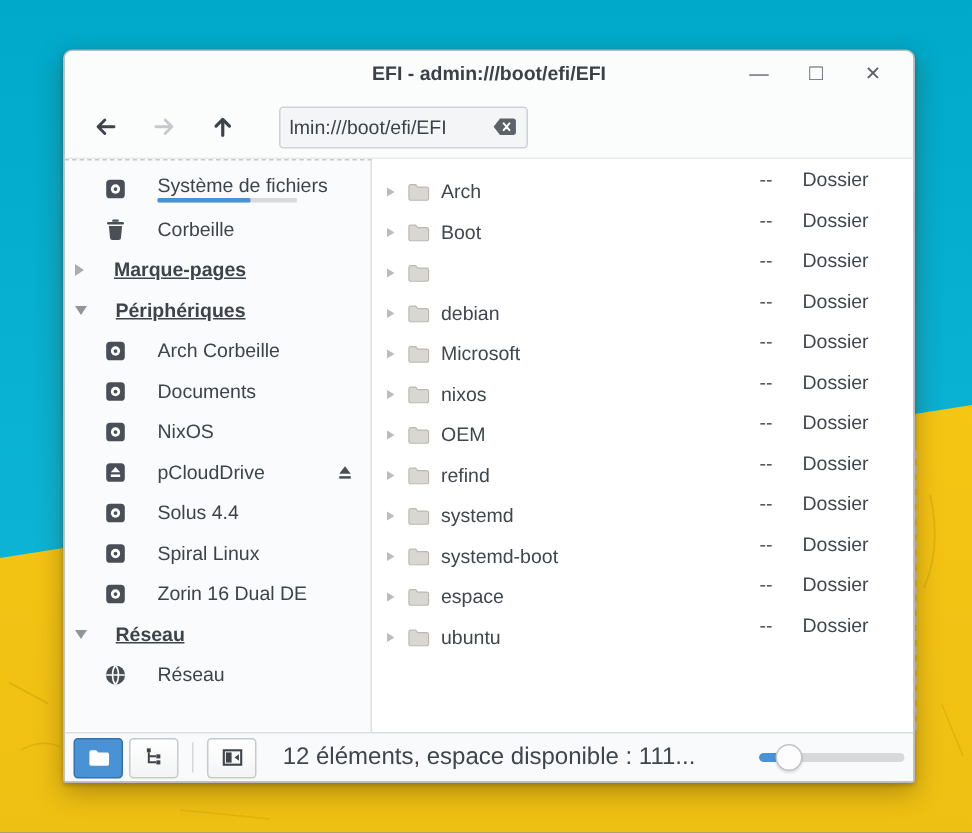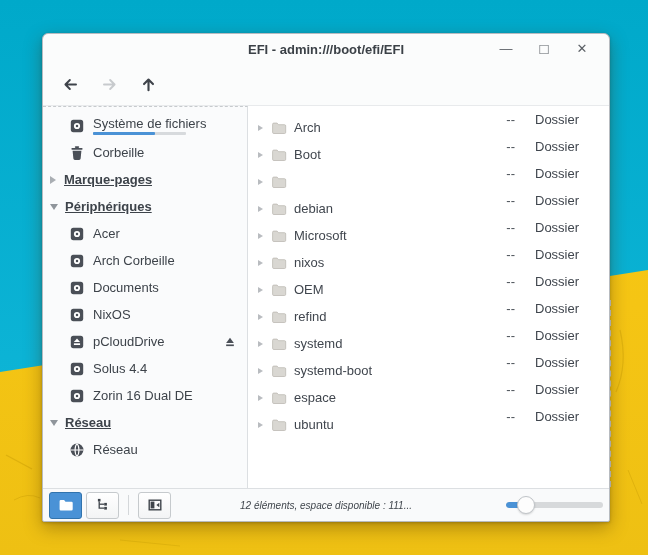--- a/index.html
+++ b/index.html
@@ -38,21 +38,21 @@
   .entry{margin-left:14px; width:166px; height:28px; background:#f4f5f6; border:1px solid #cfd3d6;
          border-radius:3px; display:flex; align-items:center; padding:0 6px; overflow:hidden;}
   .entry-text{flex:1; font-size:13px; color:#3c4249; white-space:nowrap; overflow:hidden;}
   .clear-ic{flex:0 0 auto; margin-left:4px; display:flex;}
   .clear-ic svg{width:17px; height:13px;}
 
   
   .content{flex:1; display:flex; min-height:0;}
   .sidebar{width:205px; flex:0 0 auto; background:#fafbfc; border-right:1px solid #dcdfe2;
            border-top:1px dashed #c6cacd; padding-top:5px; overflow:hidden;}
-  .sb-item,.sb-section{height:27px; display:flex; align-items:center; font-size:13px; color:#3d434a;}
+  .sb-item,.sb-section{height:27px; display:flex; align-items:center; font-size:13px; color:#3d434a;gap:12px;}
   .sb-item{padding-left:26px;}
   .sb-section{padding-left:7px; font-weight:700; color:#3d434a;text-decoration:underline;}
   .sb-icon{width:16px; height:16px; margin-right:8px; flex:0 0 auto;}
   .sb-icon svg{width:16px; height:16px; display:block;}
   .sb-text{display:flex; flex-direction:column; justify-content:center; min-width:0;}
   .sb-label{white-space:nowrap; overflow:hidden;}
   .usage{width:93px; height:3px; background:#d7dadd; border-radius:1px; margin-top:1px; display:block;}
   .usage-fill{display:block; height:100%; background:var(--accent); border-radius:1px;}
   .eject-btn{margin-left:auto; margin-right:10px; display:flex;}
   .eject-btn svg{width:14px; height:14px;}
@@ -79,21 +79,21 @@
 
   
   .statusbar{height:33px; flex:0 0 auto; background:#f9fafb; border-top:1px solid #dcdfe2;
              position:relative; display:flex; align-items:center; padding:0 6px;}
   .btn-strip{display:flex; align-items:center; gap:4px;}
   .sbtn{width:33px; height:27px; border:1px solid #c6cacd; border-radius:3px;
         background:linear-gradient(180deg,#ffffff,#f3f4f5); display:flex; align-items:center; justify-content:center;}
   .sbtn svg{width:16px; height:16px;}
   .sbtn.active{background:var(--accent); border-color:#3173ad;}
   .vsep{width:1px; height:20px; background:#d4d7da; margin:0 5px;}
-  .status-text{position:absolute; left:50%; transform:translateX(-50%); font-size:10px; color:#3f454c; white-space:nowrap;font-style:italic;}
+  .status-text{position:absolute; left:50%; transform:translateX(-50%); font-size:16px; color:#3f454c; white-space:nowrap;}
   .zoom-slider{position:absolute; right:6px; top:50%; transform:translateY(-50%); width:97px; height:18px;}
   .ztrack{position:absolute; left:0; right:0; top:6px; height:6px; border-radius:3px; background:#d7d9db; overflow:hidden;}
   .zfill{height:100%; background:var(--accent); border-radius:3px 0 0 3px;}
   .zknob{position:absolute; top:0; width:18px; height:18px; border-radius:50%;
          background:#fdfdfd; border:1px solid #c0c4c8; box-shadow:0 1px 2px rgba(0,0,0,.15);}
 </style>
 </head>
 <body>
 
 <div class="desktop">
@@ -129,20 +129,29 @@
     <span class="nav-btn">
         <svg viewBox="0 0 16 16" stroke="#c7cacd" stroke-width="1.8" fill="none" stroke-linecap="round" stroke-linejoin="round">
           <path d="M2.8 8 H12.8 M8.6 3.8 L12.8 8 l-4.2 4.2"></path>
         </svg>
       </span>
     <span class="nav-btn">
         <svg viewBox="0 0 16 16" stroke="#3e434a" stroke-width="2" fill="none" stroke-linecap="round" stroke-linejoin="round">
           <path d="M8 13.4 V3.4 M3.8 7.6 L8 3.4 l4.2 4.2"></path>
         </svg>
       </span>
+    <div class="entry">
+      <span class="entry-text">lmin:///boot/efi/EFI</span>
+      <span class="clear-ic">
+          <svg viewBox="0 0 18 14">
+            <path d="M5.6 1 H15 a2 2 0 0 1 2 2 v8 a2 2 0 0 1 -2 2 H5.6 L1 7 Z" fill="#5d6268"></path>
+            <path d="M8.2 4.6 L12.4 9.4 M12.4 4.6 L8.2 9.4" stroke="#fff" stroke-width="1.4" stroke-linecap="round"></path>
+          </svg>
+        </span>
+    </div>
   </div>
 
   <div class="content">
     <div class="sidebar">
       <div>
           <div class="sb-item">
             <span class="sb-icon">
               <svg viewBox="0 0 16 16">
                 <rect x="1.8" y="1.8" width="12.4" height="12.4" rx="2.6" fill="#4a4f57"></rect>
                 <circle cx="8" cy="8" r="3.1" fill="#fff"></circle>
@@ -178,32 +187,20 @@
           </div>
           <div class="sb-item">
             <span class="sb-icon">
               <svg viewBox="0 0 16 16">
                 <rect x="1.8" y="1.8" width="12.4" height="12.4" rx="2.6" fill="#4a4f57"></rect>
                 <circle cx="8" cy="8" r="3.1" fill="#fff"></circle>
                 <circle cx="8" cy="8" r="1.25" fill="#4a4f57"></circle>
               </svg>
             </span>
             <span class="sb-text">
-              <span class="sb-label">Acer</span>
-            </span>
-          </div>
-          <div class="sb-item">
-            <span class="sb-icon">
-              <svg viewBox="0 0 16 16">
-                <rect x="1.8" y="1.8" width="12.4" height="12.4" rx="2.6" fill="#4a4f57"></rect>
-                <circle cx="8" cy="8" r="3.1" fill="#fff"></circle>
-                <circle cx="8" cy="8" r="1.25" fill="#4a4f57"></circle>
-              </svg>
-            </span>
-            <span class="sb-text">
               <span class="sb-label">Arch Corbeille</span>
             </span>
           </div>
           <div class="sb-item">
             <span class="sb-icon">
               <svg viewBox="0 0 16 16">
                 <rect x="1.8" y="1.8" width="12.4" height="12.4" rx="2.6" fill="#4a4f57"></rect>
                 <circle cx="8" cy="8" r="3.1" fill="#fff"></circle>
                 <circle cx="8" cy="8" r="1.25" fill="#4a4f57"></circle>
               </svg>
@@ -245,20 +242,32 @@
           <div class="sb-item">
             <span class="sb-icon">
               <svg viewBox="0 0 16 16">
                 <rect x="1.8" y="1.8" width="12.4" height="12.4" rx="2.6" fill="#4a4f57"></rect>
                 <circle cx="8" cy="8" r="3.1" fill="#fff"></circle>
                 <circle cx="8" cy="8" r="1.25" fill="#4a4f57"></circle>
               </svg>
             </span>
             <span class="sb-text">
               <span class="sb-label">Solus 4.4</span>
+            </span>
+          </div>
+          <div class="sb-item">
+            <span class="sb-icon">
+              <svg viewBox="0 0 16 16">
+                <rect x="1.8" y="1.8" width="12.4" height="12.4" rx="2.6" fill="#4a4f57"></rect>
+                <circle cx="8" cy="8" r="3.1" fill="#fff"></circle>
+                <circle cx="8" cy="8" r="1.25" fill="#4a4f57"></circle>
+              </svg>
+            </span>
+            <span class="sb-text">
+              <span class="sb-label">Spiral Linux</span>
             </span>
           </div>
           <div class="sb-item">
             <span class="sb-icon">
               <svg viewBox="0 0 16 16">
                 <rect x="1.8" y="1.8" width="12.4" height="12.4" rx="2.6" fill="#4a4f57"></rect>
                 <circle cx="8" cy="8" r="3.1" fill="#fff"></circle>
                 <circle cx="8" cy="8" r="1.25" fill="#4a4f57"></circle>
               </svg>
             </span>

